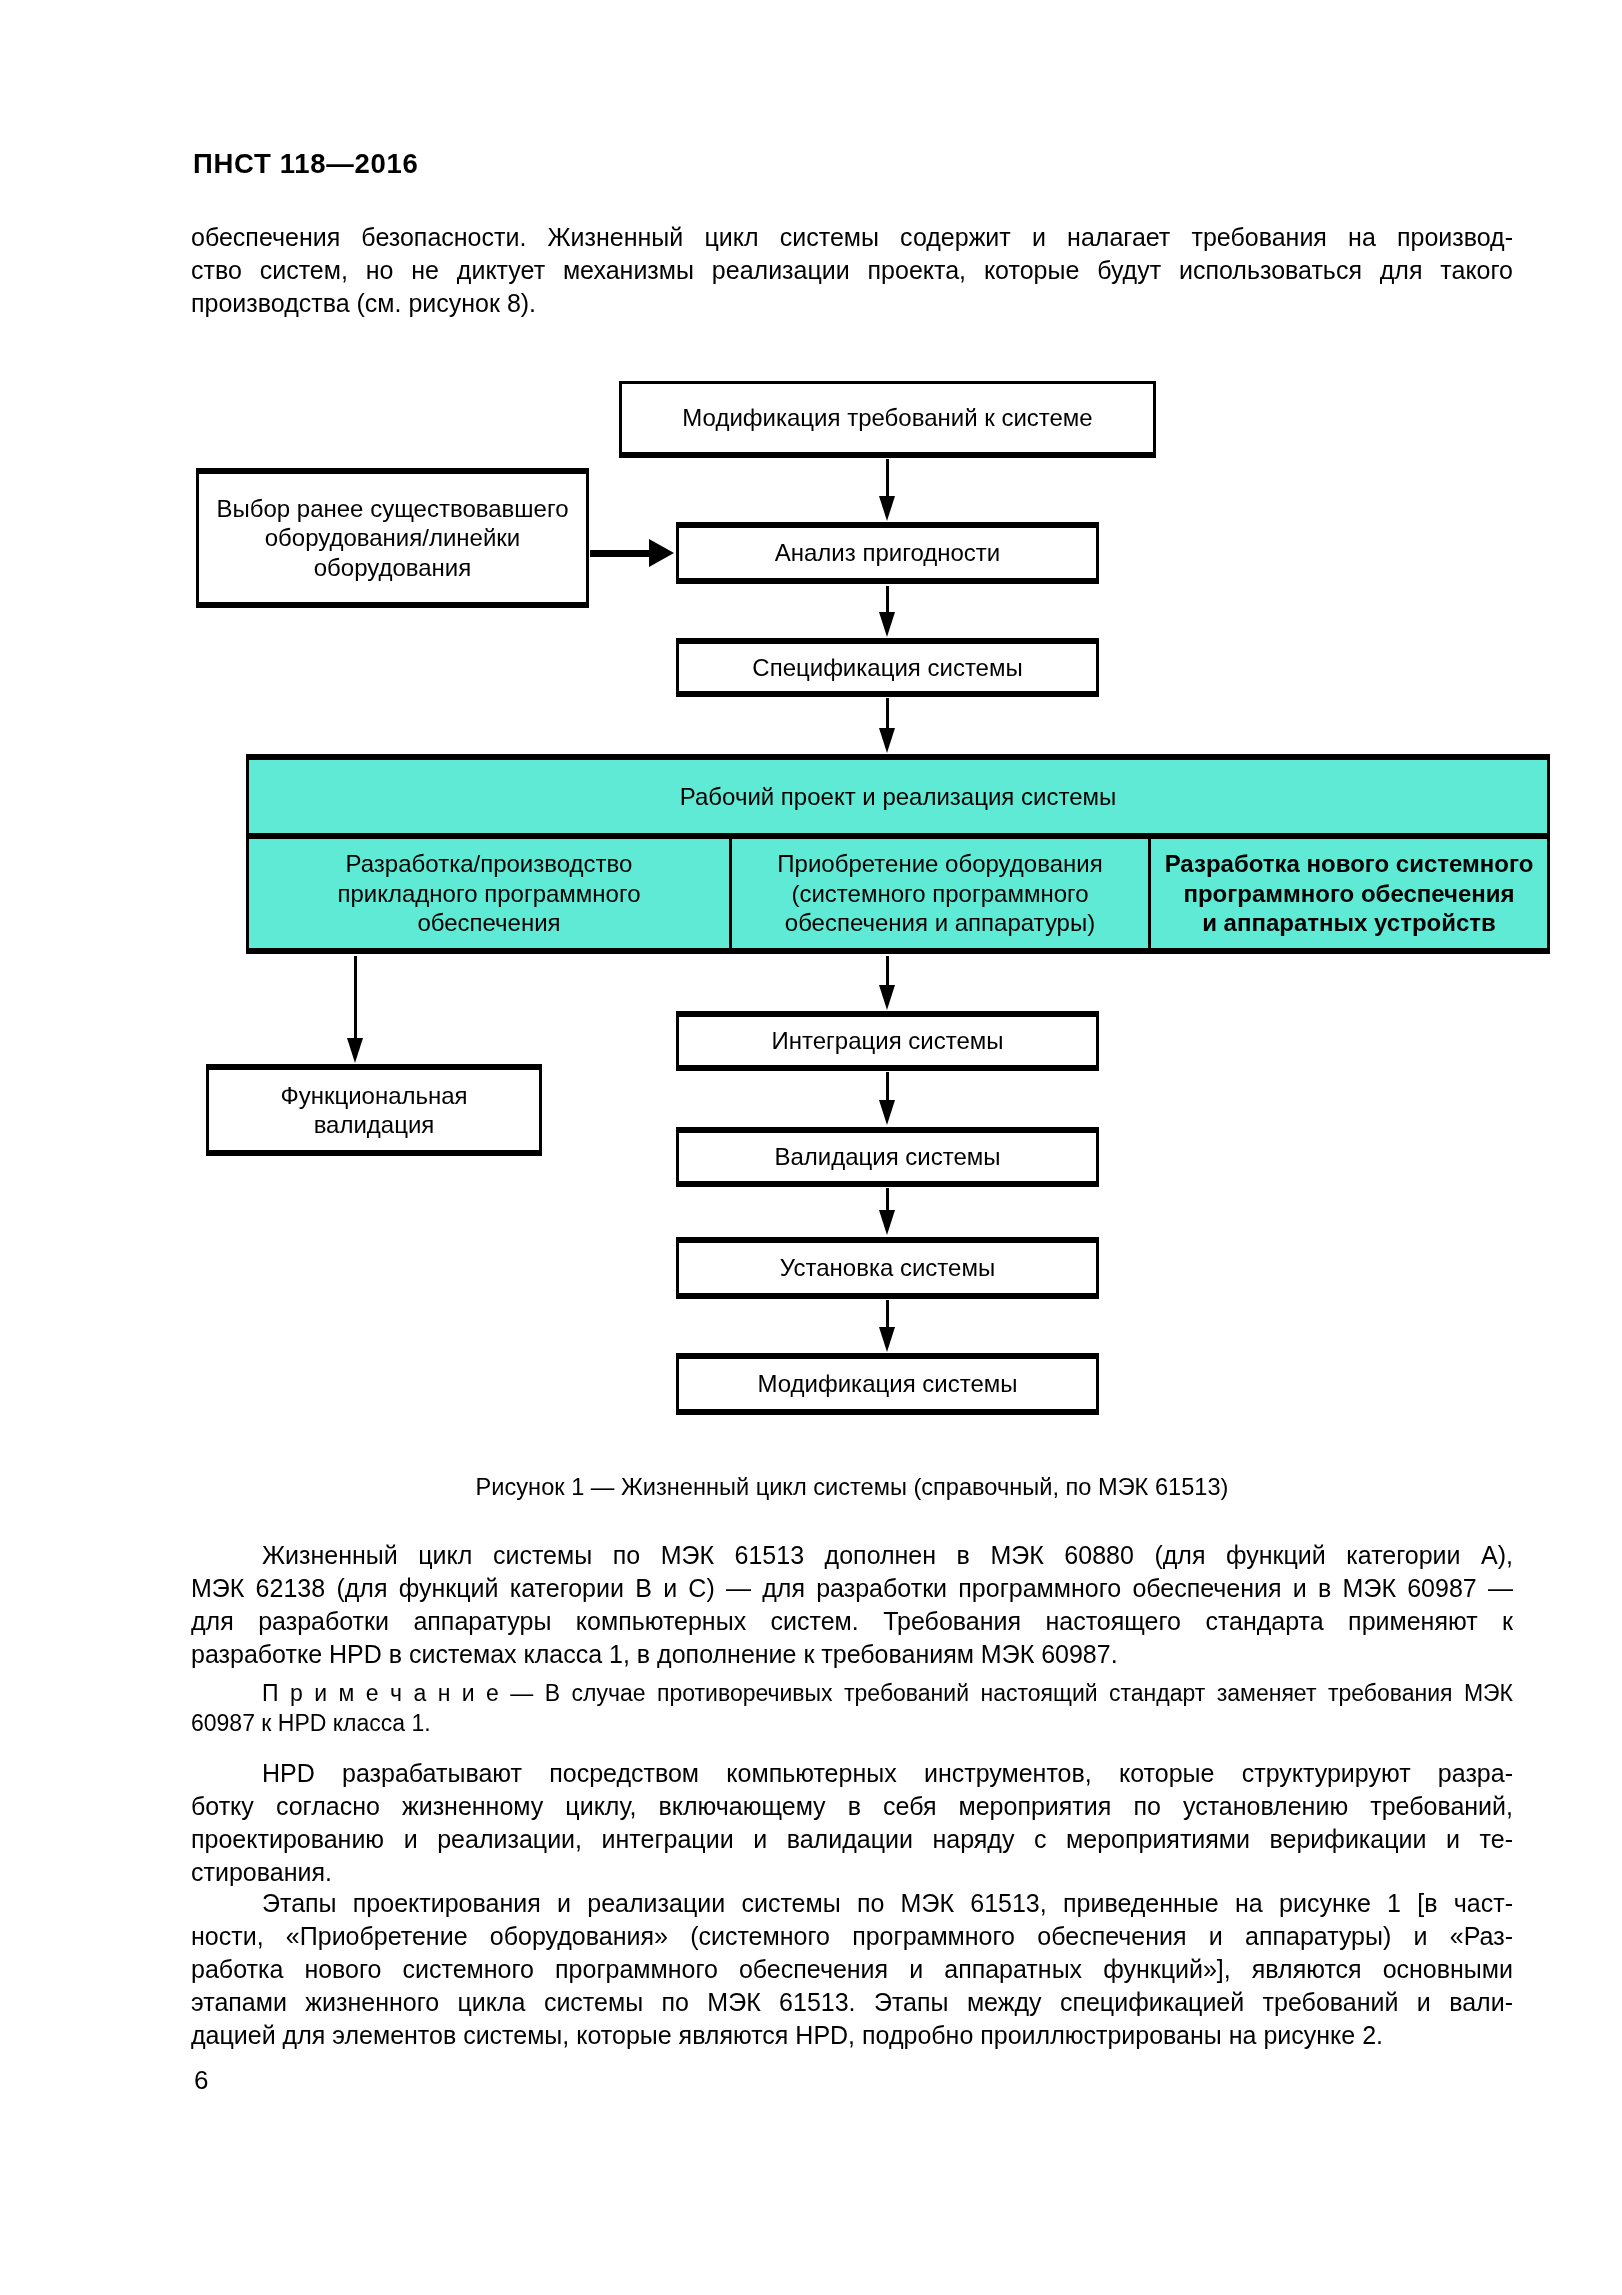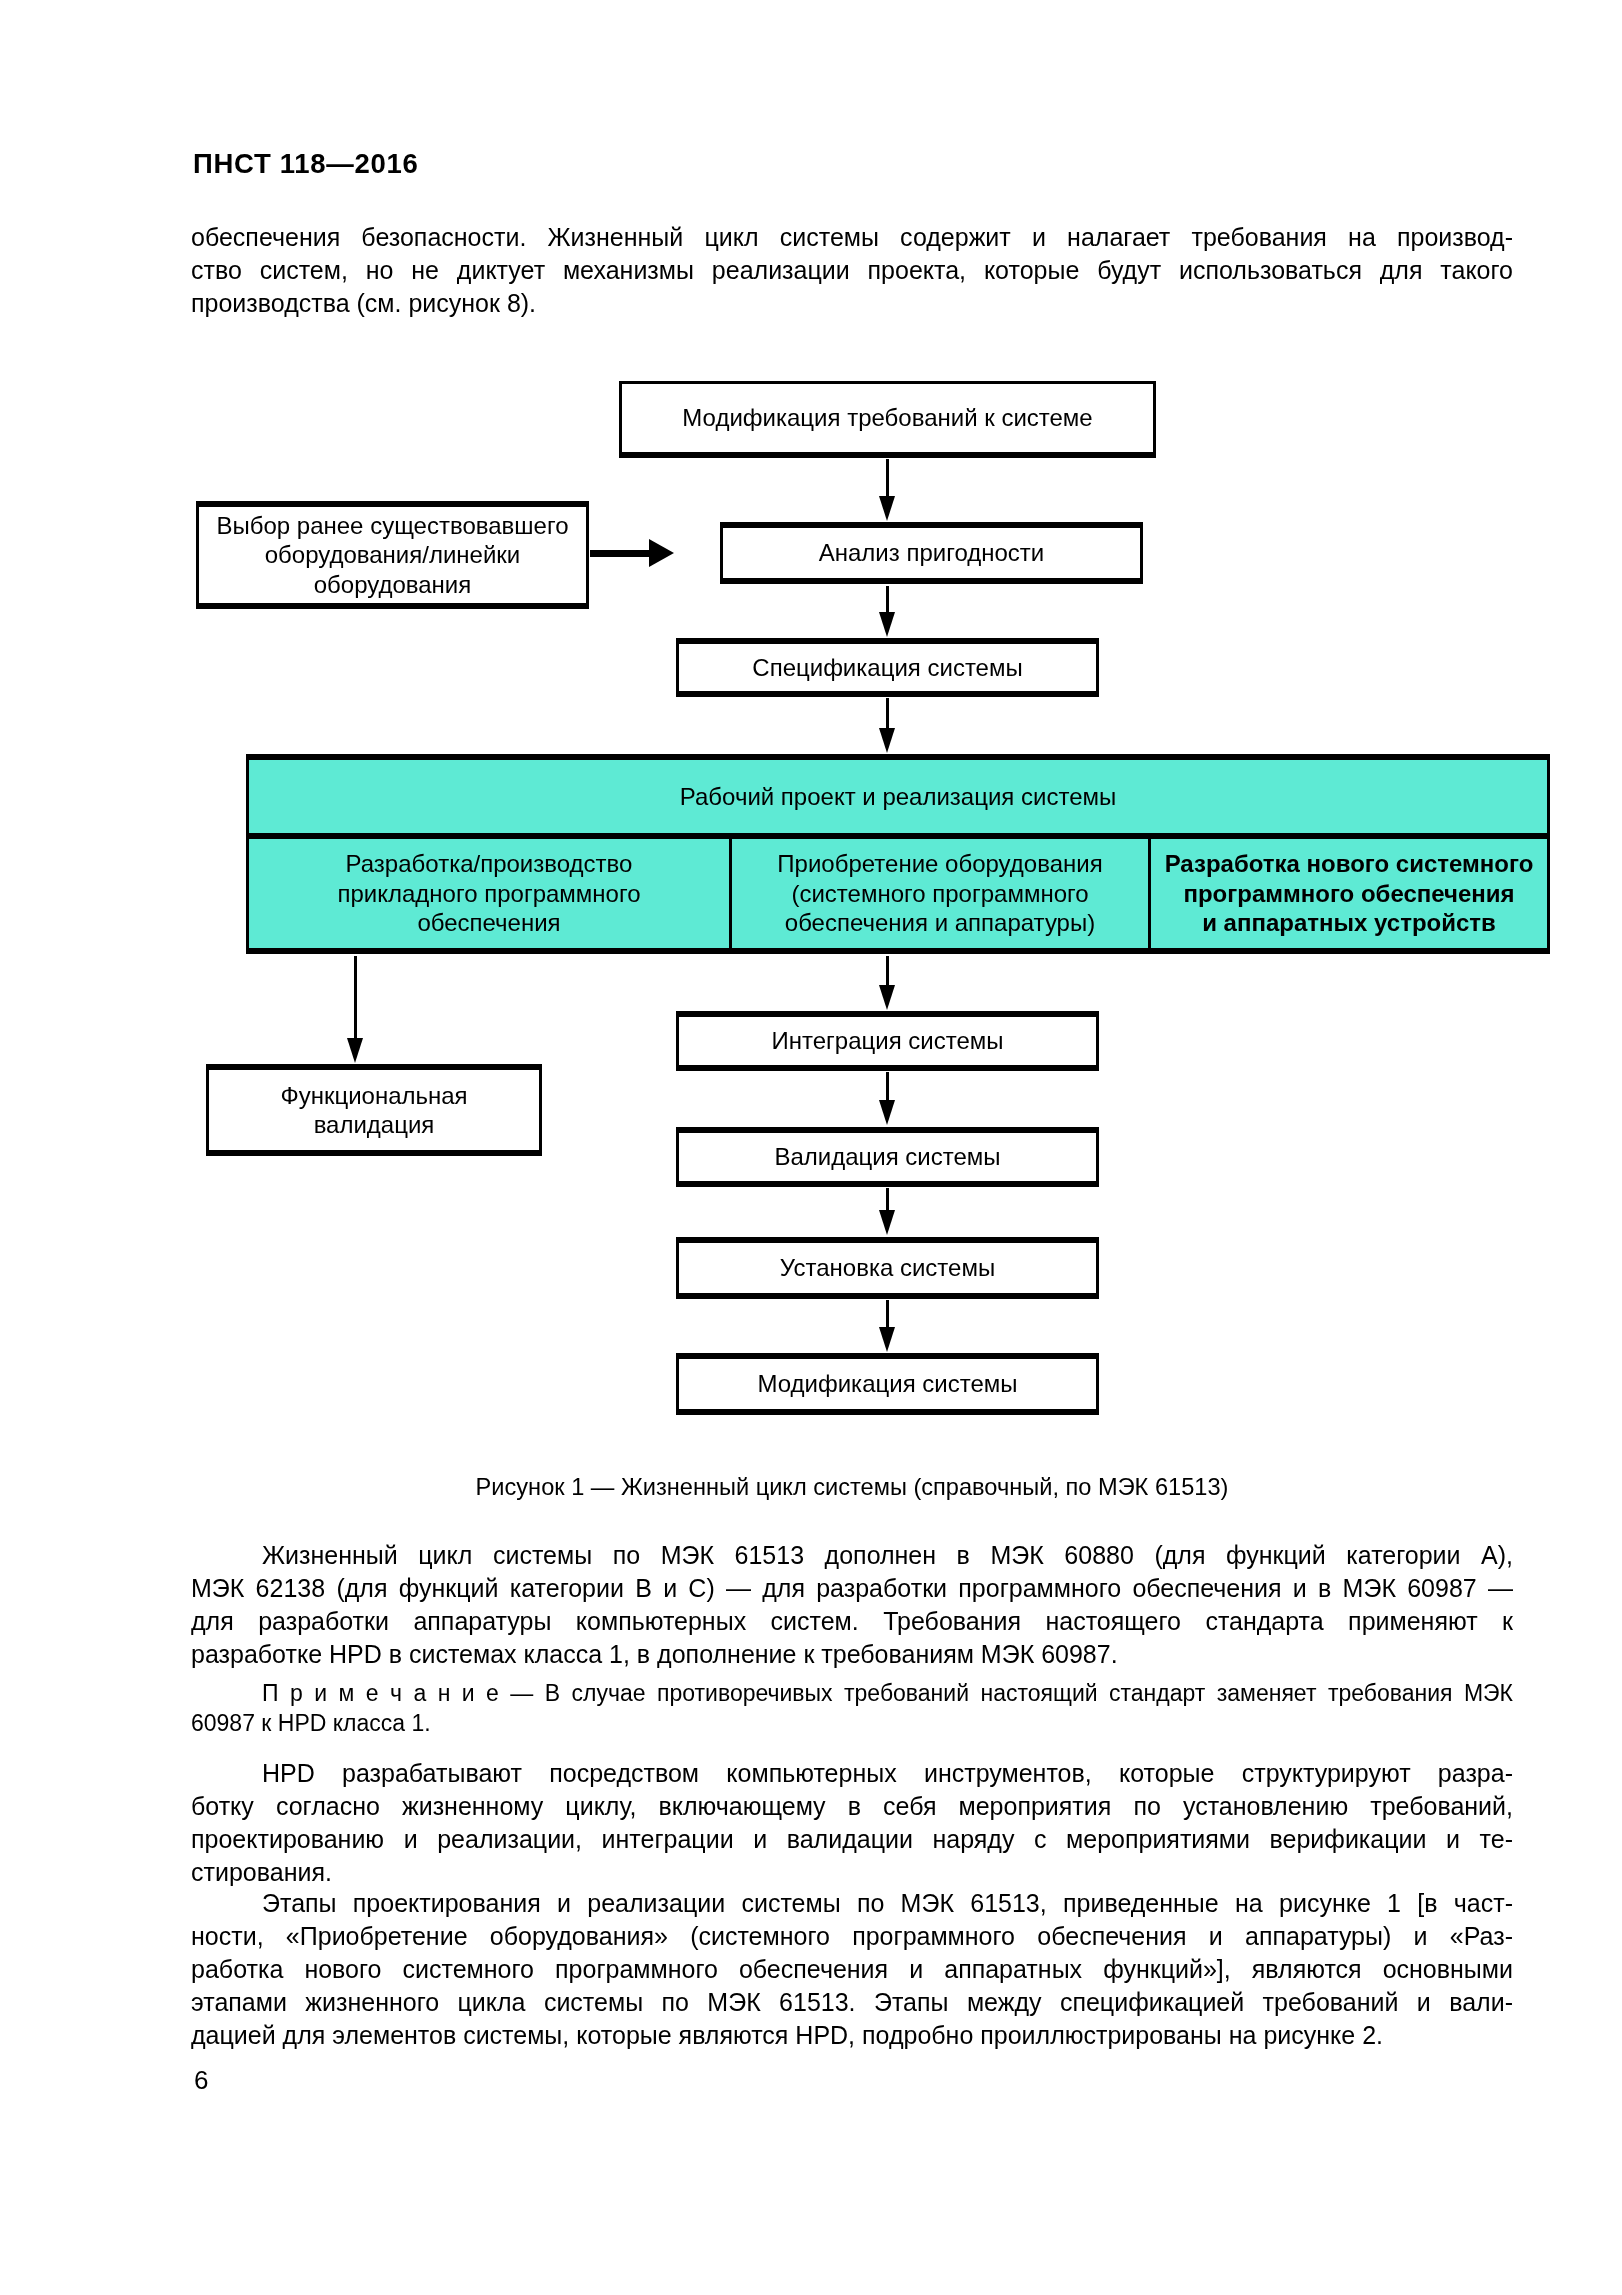--- a/index.html
+++ b/index.html
@@ -34,22 +34,22 @@
 
   
   .fc-box{
     position:absolute;box-sizing:border-box;
     border:3.3px solid #000;border-top-width:6.5px;border-bottom-width:6.5px;
     display:flex;align-items:center;justify-content:center;
     text-align:center;font-size:24px;line-height:29.4px;white-space:pre-line;
     background:#fff;
   }
   #b-spec-req{left:619px;top:381px;width:537px;height:77px;border-top-width:3.3px;}
-  #b-choice{left:196px;top:501px;width:393px;height:108px;}
-  #b-analysis{left:676px;top:522px;width:423px;height:62px;margin-left:44px;}
+  #b-choice{left:196px;top:468px;width:393px;height:140px;}
+  #b-analysis{left:676px;top:522px;width:423px;height:62px;}
   #b-spec-sys{left:676px;top:638px;width:423px;height:59px;}
   #b-integration{left:676px;top:1011px;width:423px;height:60px;}
   #b-func-valid{left:206px;top:1064px;width:336px;height:92px;}
   #b-validation{left:676px;top:1127px;width:423px;height:60px;}
   #b-install{left:676px;top:1237px;width:423px;height:62px;}
   #b-modify{left:676px;top:1353px;width:423px;height:62px;}
 
   
   #b-work{
     position:absolute;box-sizing:border-box;left:198px;top:754px;width:1304px;height:200px;

